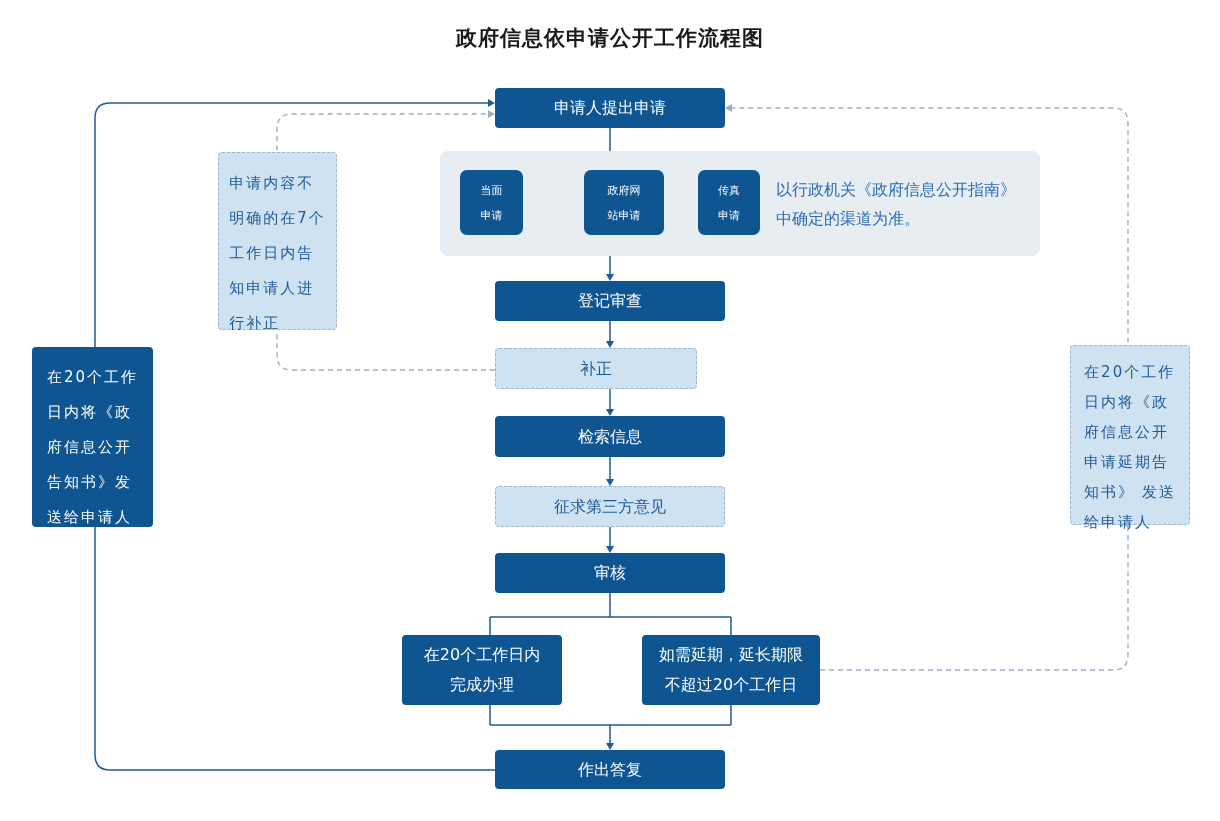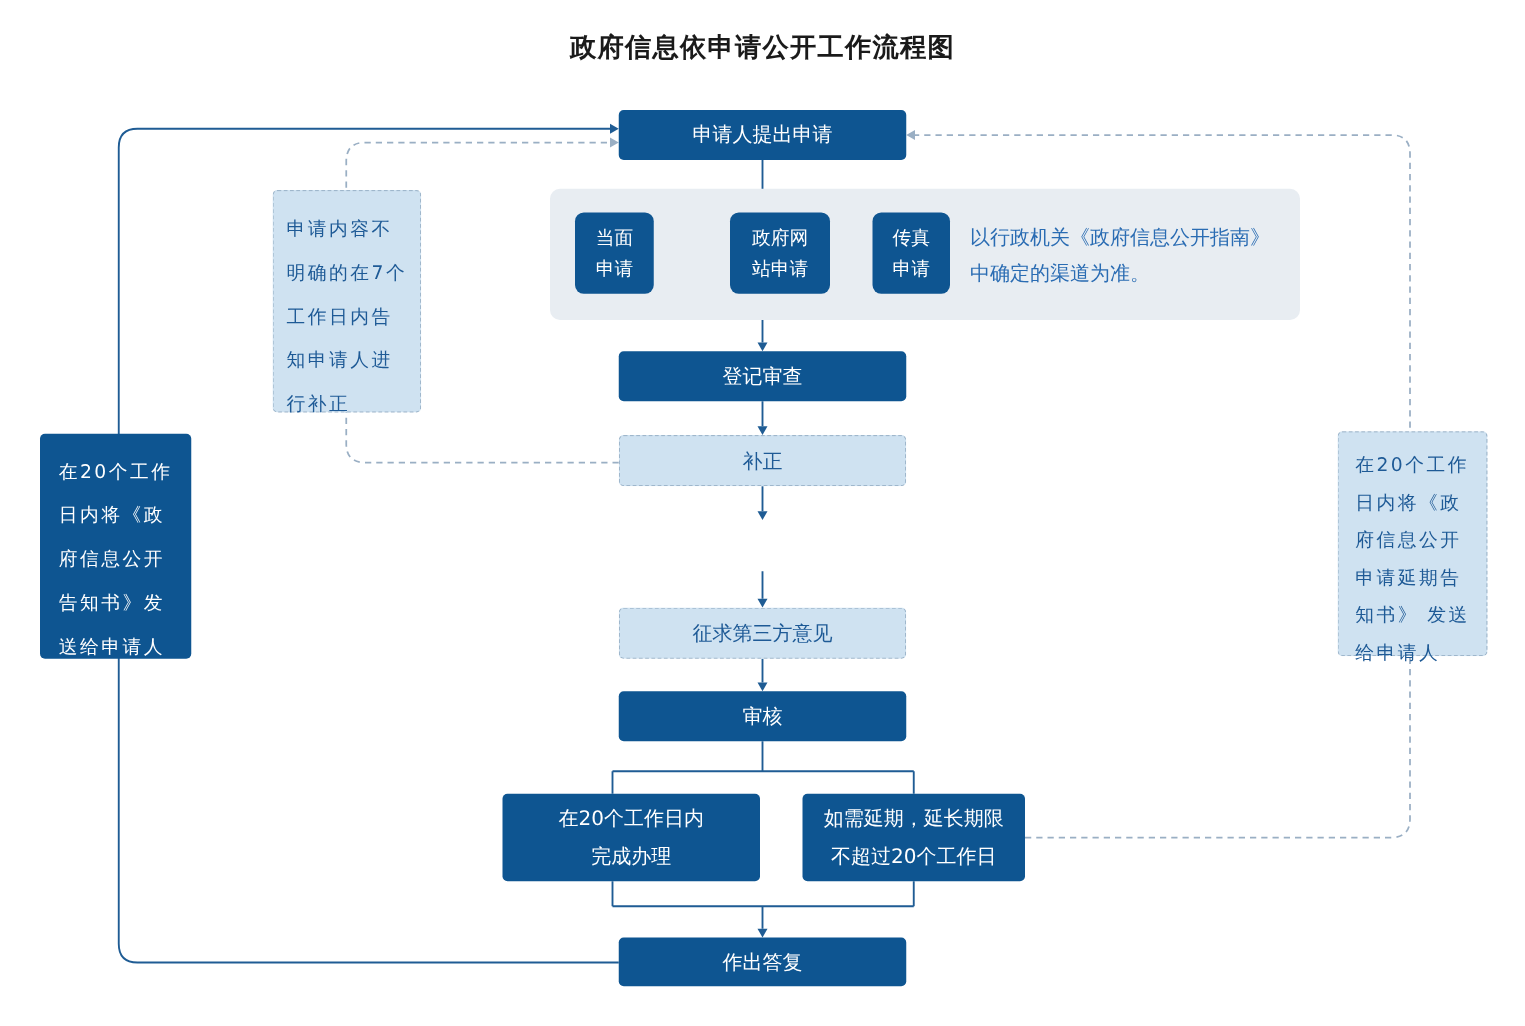--- a/index.html
+++ b/index.html
@@ -61,21 +61,21 @@
     font-size: 15px;
   }
   .tall-right { line-height: 30px; padding: 11px 12px; }
   .note {
     position: absolute;
     color: #2A6CB3;
     font-size: 16px;
     line-height: 29px;
     white-space: pre-line;
   }
-  .channel { font-size: 15px; line-height: 25px; border-radius: 7px; }
+  .channel { font-size: 11px; line-height: 25px; border-radius: 7px; }
 </style>
 </head>
 <body>
 
 <div id="canvas">
 
   <svg id="connectors" viewBox="0 0 1220 821" xmlns="http://www.w3.org/2000/svg">
 
     <g stroke="#1F5C94" stroke-width="1.5" fill="none">
       <path d="M610,128 V155 M491,155 H729 M491,155 V163 M565,155 V163 M648,155 V163 M729,155 V163"></path>
@@ -120,25 +120,26 @@
 申请</div>
   <div class="node dark channel" style="left:584px; top:170px; width:80px; height:65px;">政府网
 站申请</div>
   <div class="node dark channel" style="left:698px; top:170px; width:62px; height:65px;">传真
 申请</div>
 
   <div class="note" style="left:776px; top:175px;">以行政机关《政府信息公开指南》
 中确定的渠道为准。</div>
 
   <div class="node dark" style="left:495px; top:281px; width:230px; height:40px;">登记审查</div>
-  <div class="node light" style="left:495px; top:348px; width:230px; height:41px;">补正</div>
+  <div class="node light" style="left:495px; top:348px; width:202px; height:41px;">补正</div>
+  <div class="node dark" style="left:495px; top:416px; width:230px; height:41px;">检索信息</div>
   <div class="node light" style="left:495px; top:486px; width:230px; height:41px;">征求第三方意见</div>
   <div class="node dark" style="left:495px; top:553px; width:230px; height:40px;">审核</div>
 
-  <div class="node dark" style="left:402px; top:635px; width:206px; height:70px; line-height:30px;">在20个工作日内
+  <div class="node dark" style="left:402px; top:635px; width:160px; height:70px; line-height:30px;">在20个工作日内
 完成办理</div>
   <div class="node dark" style="left:642px; top:635px; width:178px; height:70px; line-height:30px;">如需延期，延长期限
 不超过20个工作日</div>
   <div class="node dark" style="left:495px; top:750px; width:230px; height:39px;">作出答复</div>
 
   <div class="node dark tall" style="left:32px; top:347px; width:121px; height:180px;">在20个工作
 日内将《政
 府信息公开
 告知书》发
 送给申请人</div>

